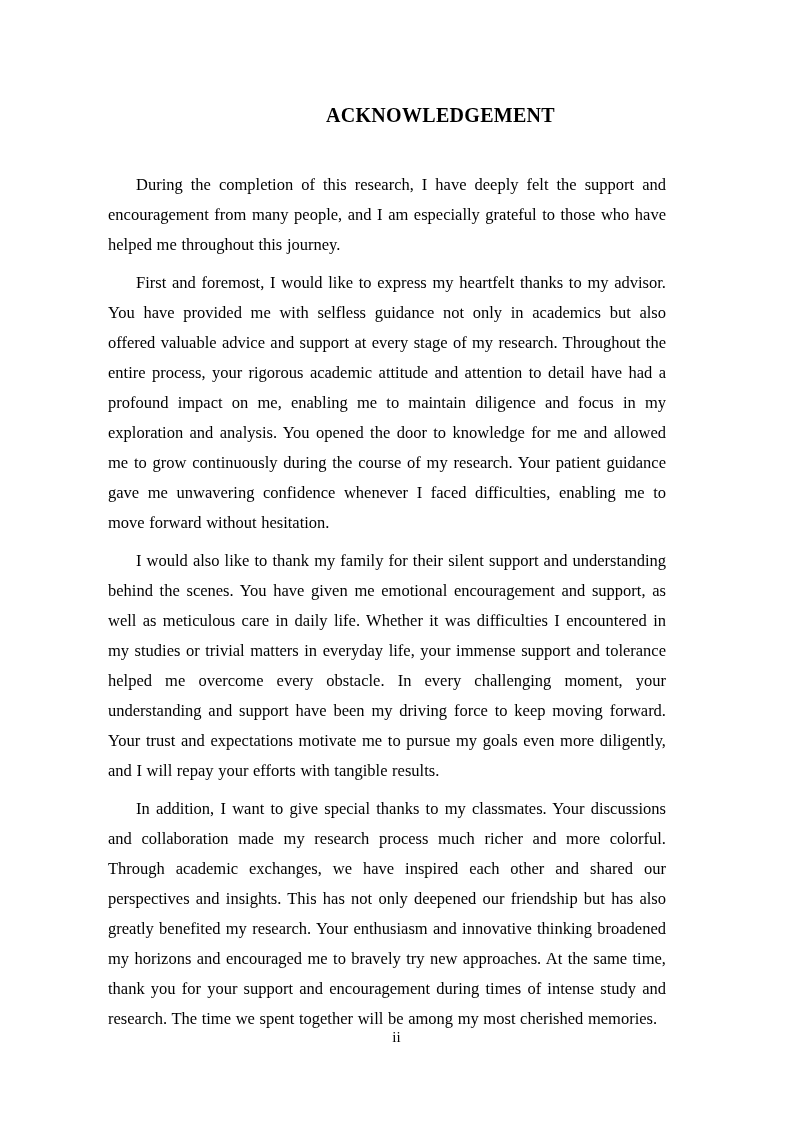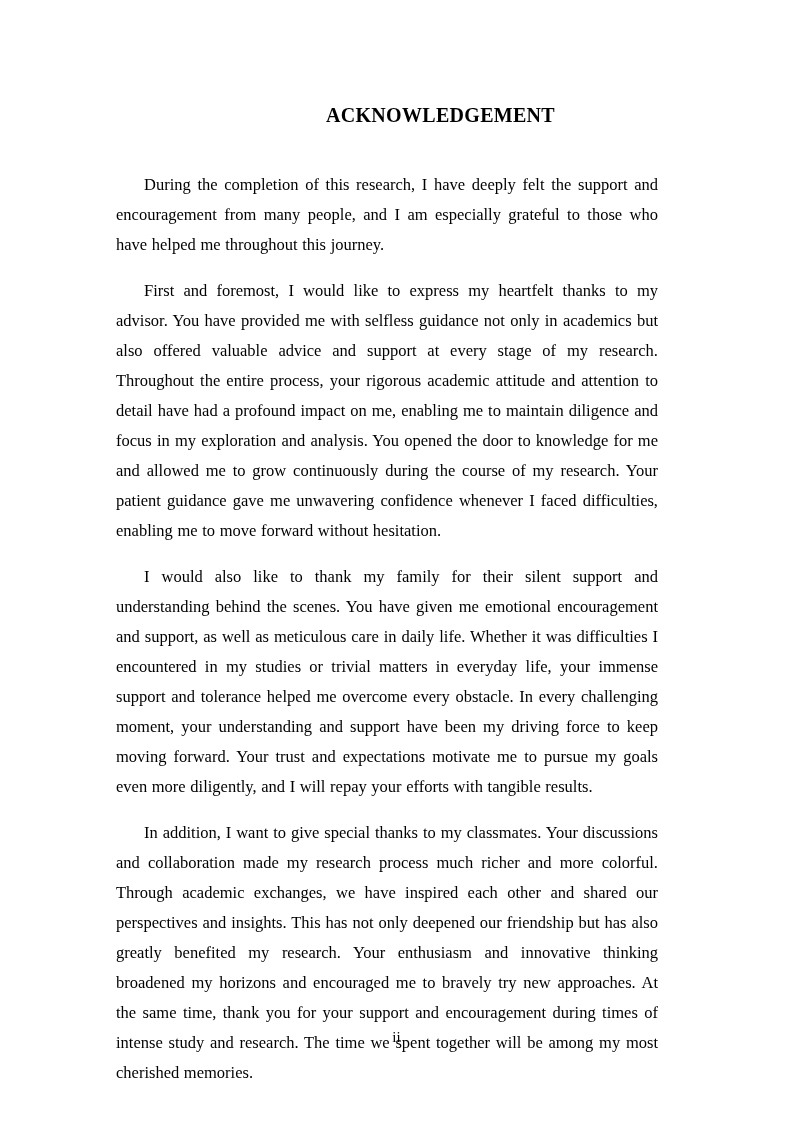--- a/index.html
+++ b/index.html
@@ -29,21 +29,21 @@
     letter-spacing: 0.3px;
     padding-left: 44px;
   }
   .doc-body {
     margin: 40px 119px 0 100px;
     text-align: justify;
     font-size: 16.5px;
     line-height: 30px;
   }
   .doc-body p {
-    margin: 16px;
+    margin: 8px;
     padding: 0;
     text-indent: 28px;
     word-spacing: 0.5px;
     font-family: Liberation Serif, serif;
   }
   .page-number {
     position: absolute;
     top: 1029px;
     left: 0;
     width: 100%;

